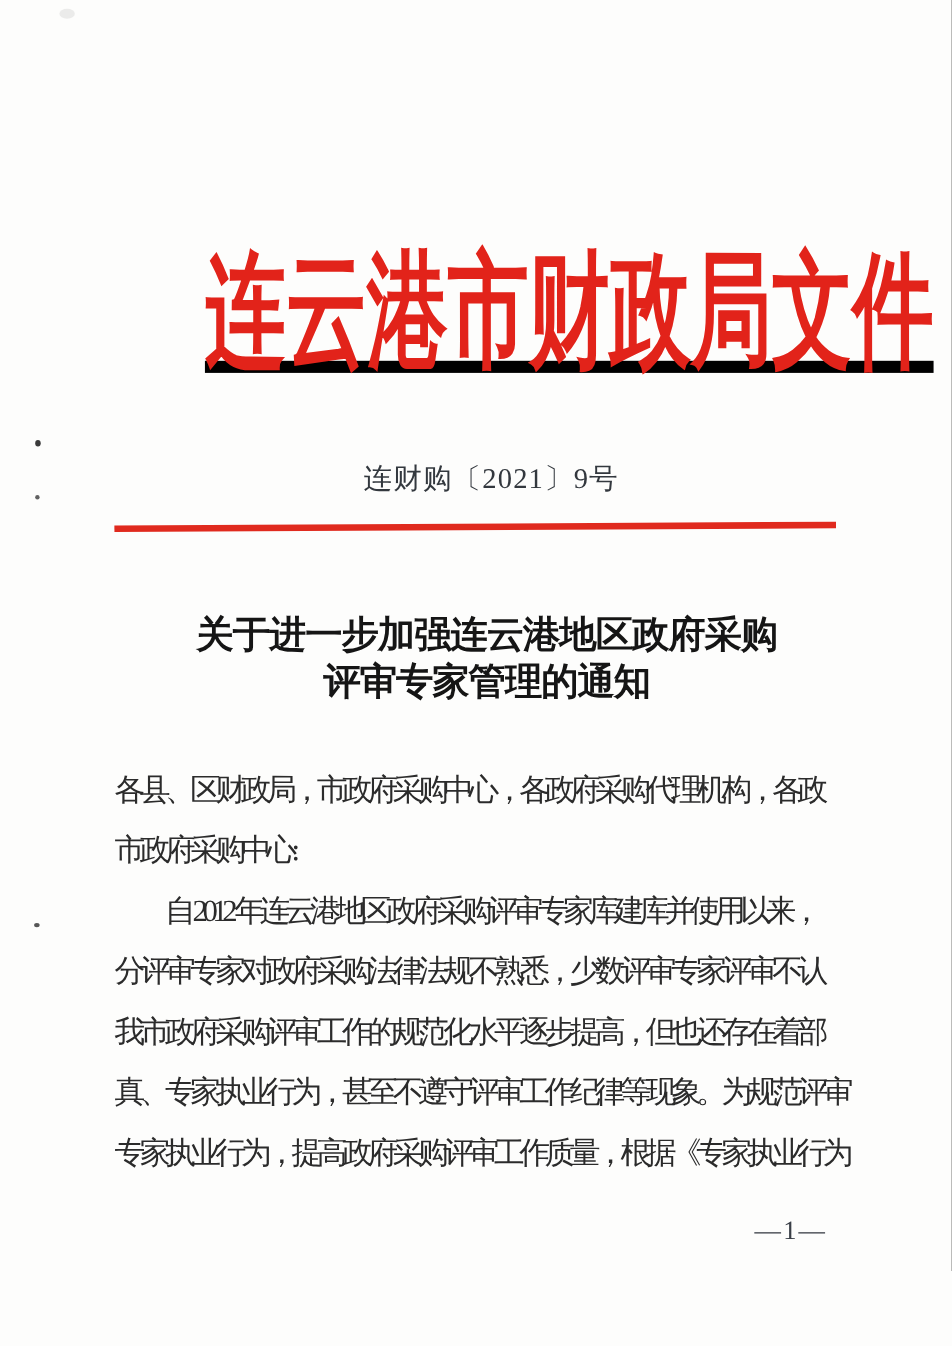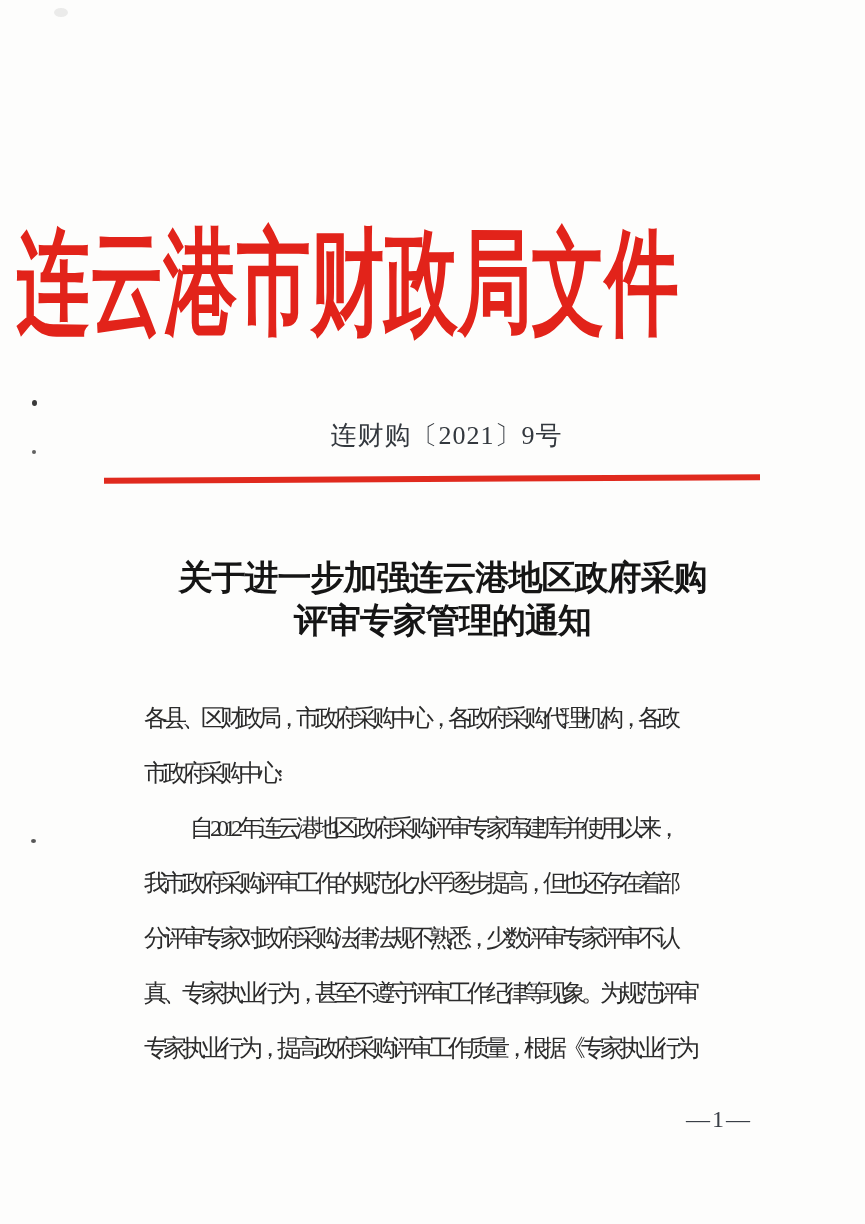--- a/index.html
+++ b/index.html
@@ -13,21 +13,21 @@
     position:relative;
     width:865px;height:1224px;
     margin:0 auto;
     background:#fdfdfc;
     font-family:"Liberation Serif", serif;
     overflow:hidden;
   }
   
   .masthead{
     position:absolute;top:224px;left:0;right:0;
-    display:flex;justify-content:flex-end;
+    display:flex;justify-content:flex-start;text-decoration:underline;
   }
   .masthead-text{
     font-size:115px;
     line-height:120px;
     font-weight:bold;
     color:var(--header-red);
     white-space:nowrap;
     transform:scaleX(0.64);
     transform-origin:center;
     letter-spacing:0;
@@ -57,25 +57,24 @@
     font-weight:bold;
     font-size:34px;
     line-height:43px;
     letter-spacing:-1px;
   }
   
   .body-block{
     position:absolute;top:691px;left:104px;
     width:672px;
     color:var(--body-text);
-    font-size:24px;
+    font-size:28px;
     line-height:55px;
     letter-spacing:-5px;
     white-space:nowrap;
-    margin-left:40px;
   }
   .body-line{height:55px;}
   .body-line.indent{padding-left:46px;}
   
   .page-number{
     position:absolute;top:1106px;left:686px;
     font-size:24px;
     letter-spacing:2px;
     color:#3a3f47;
   }
@@ -109,21 +108,21 @@
 
   <div class="doc-title">
     <div>关于进一步加强连云港地区政府采购</div>
     <div>评审专家管理的通知</div>
   </div>
 
   <div class="body-block">
     <div class="body-line">各县、区财政局，市政府采购中心，各政府采购代理机构，各政</div>
     <div class="body-line">市政府采购中心:</div>
     <div class="body-line indent">自 2012 年连云港地区政府采购评审专家库建库并使用以来，</div>
+    <div class="body-line">分评审专家对政府采购法律法规不熟悉，少数评审专家评审不认</div>
     <div class="body-line">我市政府采购评审工作的规范化水平逐步提高，但也还存在着部</div>
-    <div class="body-line">分评审专家对政府采购法律法规不熟悉，少数评审专家评审不认</div>
     <div class="body-line">真、专家执业行为，甚至不遵守评审工作纪律等现象。为规范评审</div>
     <div class="body-line">专家执业行为，提高政府采购评审工作质量，根据《专家执业行为</div>
   </div>
 
   <div class="page-number">—1—</div>
 
 </div>
 
 </body></html>

